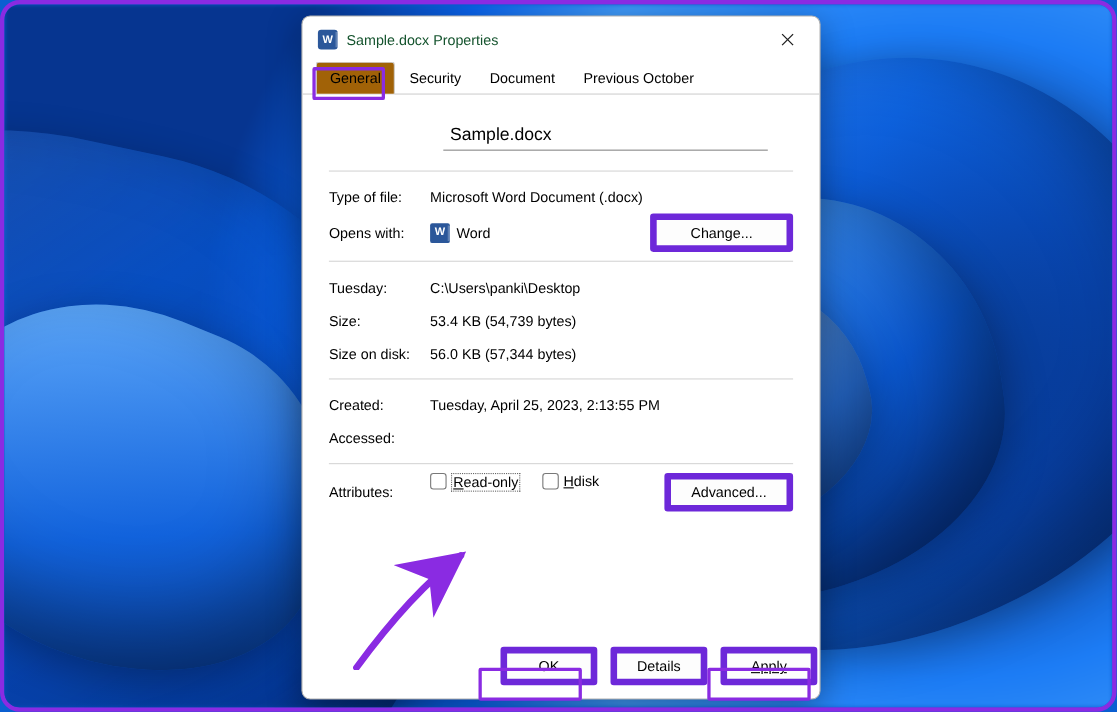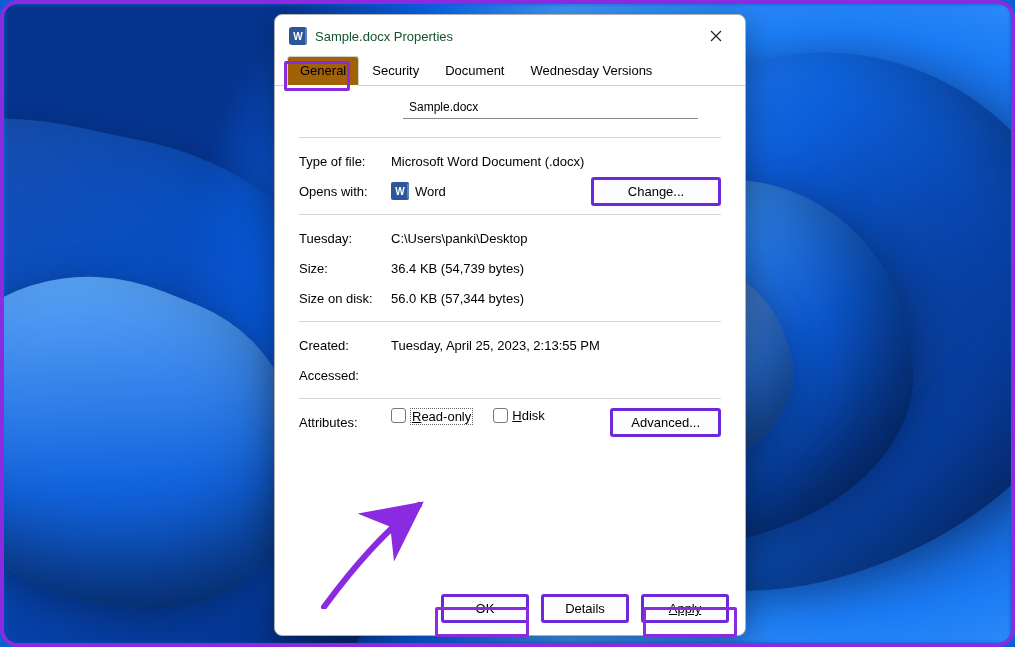--- a/index.html
+++ b/index.html
@@ -122,43 +122,43 @@
   .row .label { width: 92px; flex-shrink:0;}
   .row .value { flex: 1; }
   .sep { height: 1px; background: #d5d5d5; margin: 8px 0; }
 
   .filename-input {
     width: 295px;
     margin-left: 104px;
     padding: 4px 6px;
     border: none;
     border-bottom: 1px solid #888;
-    font-size: 12px;
+    font-size: 16px;
     font-family: inherit;
     outline: none;
-    margin-top: 0;
+    margin-top: 14px;
   }
 
   .wicon-s {
     width: 18px; height: 18px;
     background: #2b579a;
     border-radius: 2px;
     display: inline-flex; align-items: center; justify-content: center;
     color: #fff; font-size: 10px; font-weight: bold;
     margin-right: 6px;
     vertical-align: middle;
     position:relative;
   }
   .wicon-s::after{
     content:""; position:absolute; right:-1px; top:2px;bottom:2px;width:3px;
     background:#fff;opacity:0.25;border-radius:0 2px 2px 0;
   }
 
   .btn {
-    border: 3px solid #6d28d9;
+    border: 6px solid #6d28d9;
     background: #fdfdfd;
     padding: 4px 18px;
     font-size: 13px;
     font-family: inherit;
     border-radius: 3px;
     min-width: 86px;
     color:#000;
   }
 
   .change-btn { min-width:130px; margin-left: auto; text-align:center;}
@@ -178,21 +178,21 @@
     padding: 0 1px;
     margin-right: 20px;
   }
   .attr-plain { margin-right: 20px;}
   .underline-accesskey { text-decoration: underline; }
 
   .footer {
     display: flex;
     justify-content: flex-end;
     gap: 12px;
-    padding: 12px 16px 12px 14px;
+    padding: 12px 2px 12px 14px;
   }
   .footer .btn { min-width: 88px; }
 
   .arrow {
     position: absolute;
     left: 310px;
     top: 495px;
     width: 160px;
     height: 110px;
     pointer-events: none;
@@ -217,21 +217,21 @@
       <svg width="12" height="12" viewBox="0 0 12 12">
           <path d="M1 1 L11 11 M11 1 L1 11" stroke="currentColor" stroke-width="1.2" fill="none"></path>
         </svg>
     </div>
   </div>
 
   <div class="tabrow">
     <div class="tab active">General</div>
     <div class="tab">Security</div>
     <div class="tab">Document</div>
-    <div class="tab">Wednesday Versions</div>
+    <div class="tab">Previous October</div>
   </div>
 
   <div class="content">
     <input class="filename-input" value="Sample.docx" style="">
 
     <div class="sep" style="margin-top:18px"></div>
 
     <div class="row">
       <div class="label">Type of file:</div>
       <div class="value">Microsoft Word Document (.docx)</div>
@@ -246,21 +246,21 @@
     </div>
 
     <div class="sep"></div>
 
     <div class="row">
       <div class="label">Tuesday:</div>
       <div class="value">C:\Users\panki\Desktop</div>
     </div>
     <div class="row">
       <div class="label">Size:</div>
-      <div class="value">36.4 KB (54,739 bytes)</div>
+      <div class="value">53.4 KB (54,739 bytes)</div>
     </div>
     <div class="row">
       <div class="label">Size on disk:</div>
       <div class="value">56.0 KB (57,344 bytes)</div>
     </div>
 
     <div class="sep"></div>
 
     <div class="row">
       <div class="label">Created:</div>

